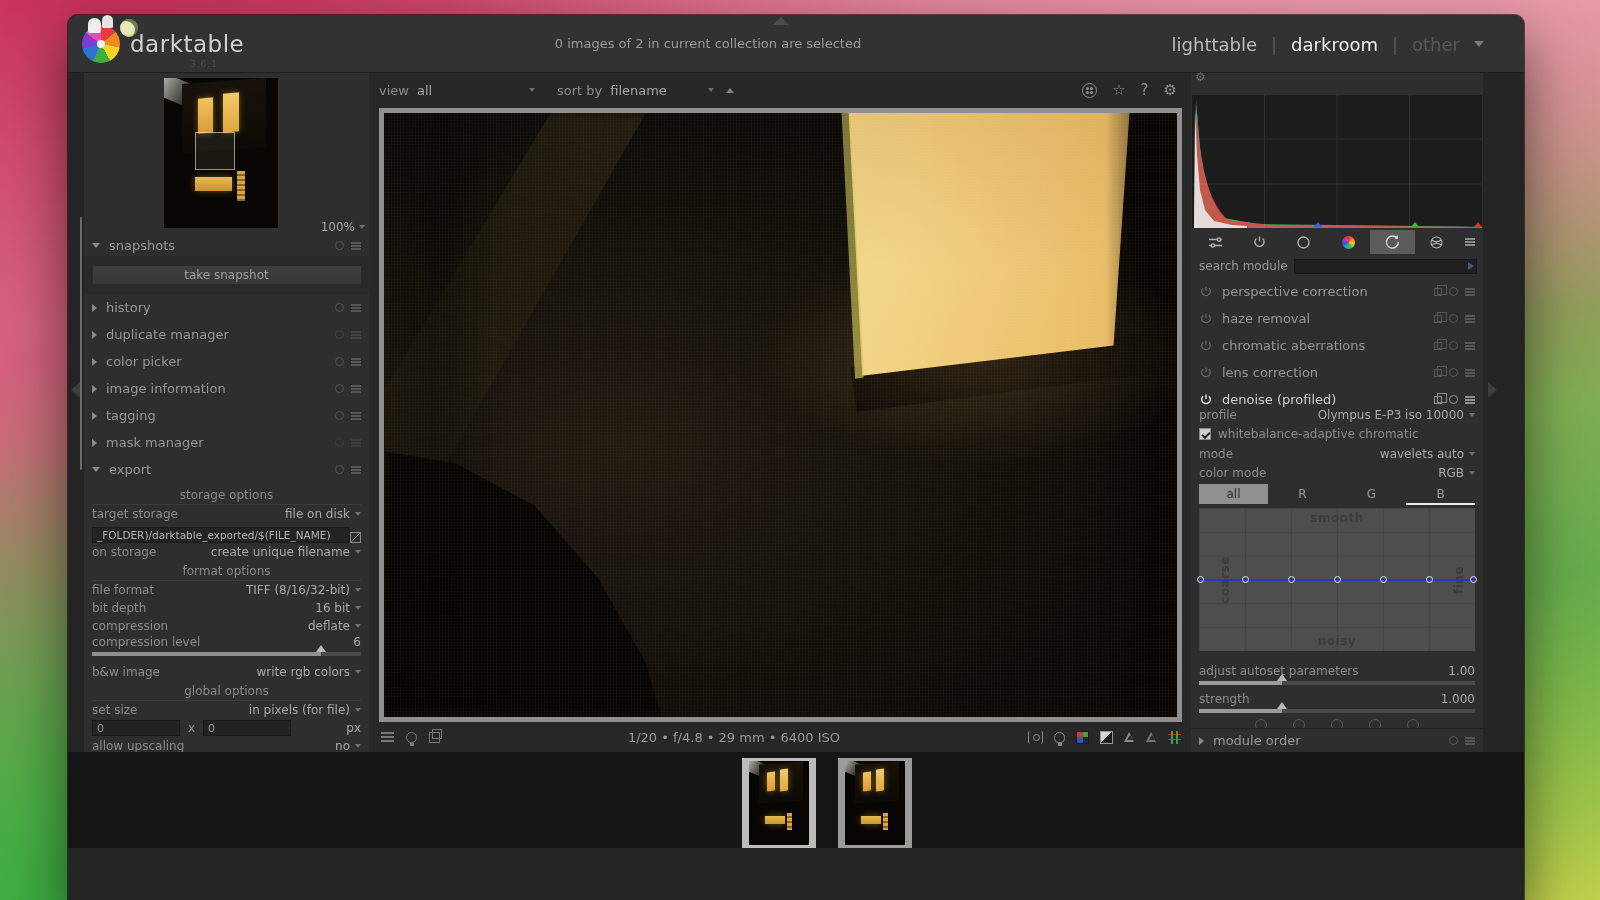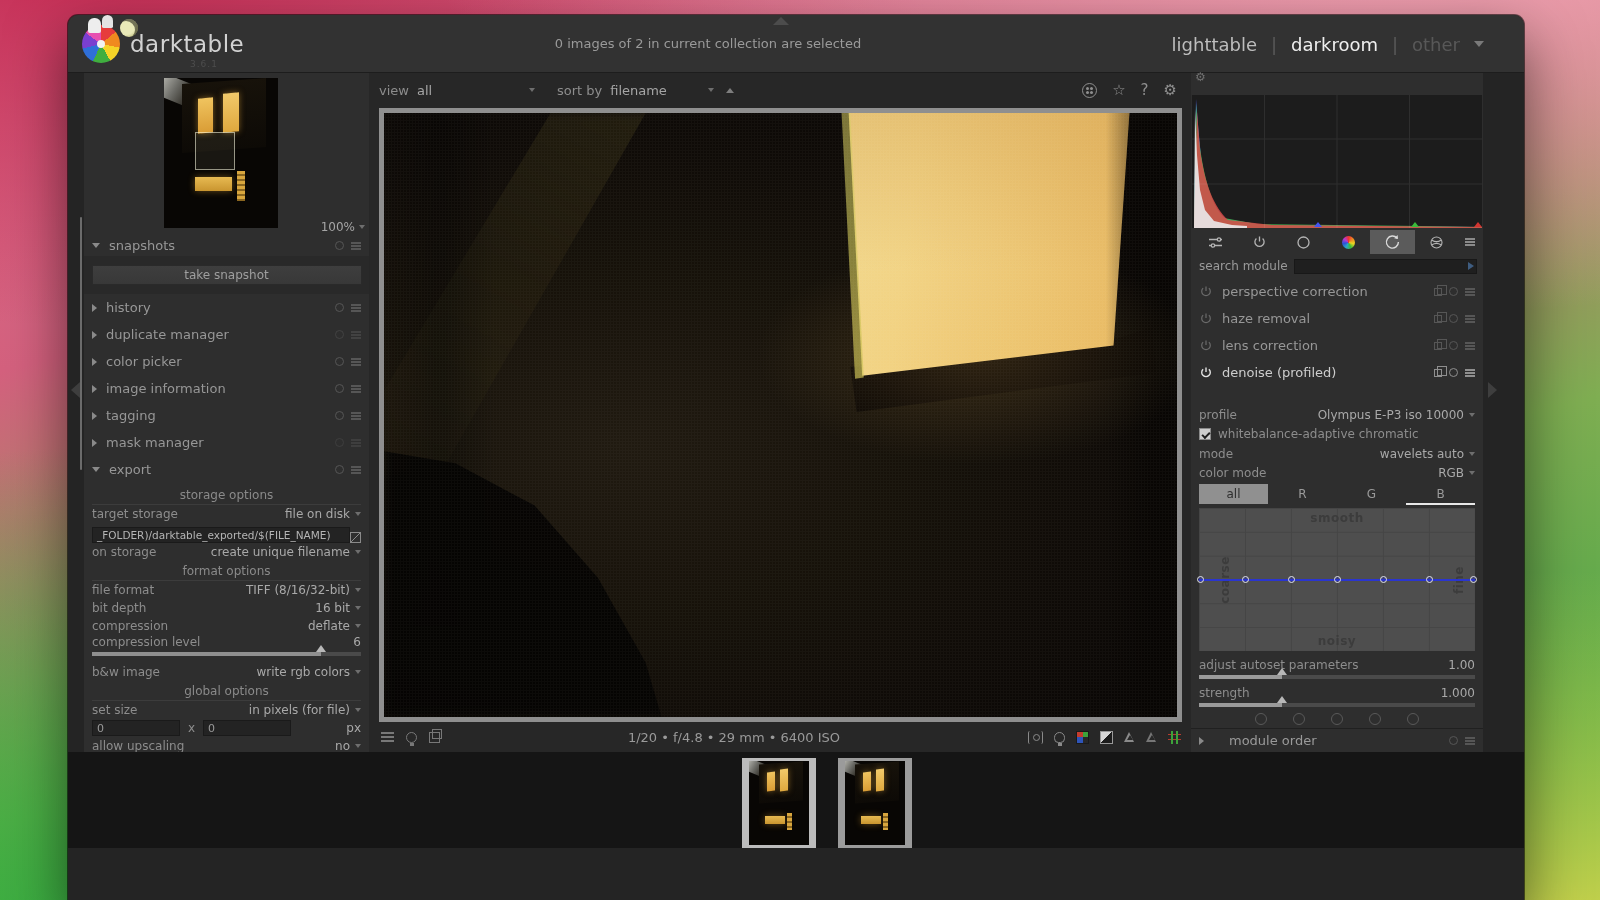--- a/index.html
+++ b/index.html
@@ -148,21 +148,21 @@
   .glab.b{bottom:3px;left:50%;transform:translateX(-50%)}
   .glab.l{left:2px;top:50%;transform:translate(0,-50%) rotate(-90deg);transform-origin:center}
   .glab.r{right:2px;top:50%;transform:translate(0,-50%) rotate(-90deg)}
   .gline{position:absolute;left:0;right:0;top:calc(50% - 1px);height:2px;background:#2a35cf}
   .gdot{position:absolute;top:calc(50% - 4px);width:7px;height:7px;border:1.5px solid #e3e3e3;border-radius:50%;background:rgba(40,50,200,.3)}
   .dnslider{position:relative;height:4px;background:#4a4a4a;margin:3px 0 6px 0}
   .dnslider .fill{position:absolute;left:0;top:0;bottom:0;background:#9a9a9a}
   .dnslider .thumb{position:absolute;top:-7px;width:0;height:0;border-left:5px solid transparent;border-right:5px solid transparent;border-bottom:7px solid #b8b8b8;transform:translateX(-5px)}
   .fadedrow{height:12px;overflow:hidden;opacity:.3;display:flex;gap:26px;justify-content:center;margin-top:2px}
   .fadedrow i{width:12px;height:12px;border:1.4px solid #bbb;border-radius:50%;flex:none}
-  .morder{position:absolute;left:0;right:0;top:655px;height:24px;border-top:1px solid #202020;display:flex;align-items:center;gap:25px;font-size:13px;color:#9a9a9a;padding:0 8px;cursor:pointer;background:#2e2e2e}
+  .morder{position:absolute;left:0;right:0;top:655px;height:24px;border-top:1px solid #202020;display:flex;align-items:center;gap:9px;font-size:13px;color:#9a9a9a;padding:0 8px;cursor:pointer;background:#2e2e2e}
   .morder .lbl{flex:1}
   
   .filmstrip{position:absolute;left:0;right:0;top:737px;height:96px;background:#151515}
   .slide{position:absolute;top:6px;width:74px;height:90px;cursor:pointer}
   .slide.s1{left:674px;background:#bcbcbc}
   .slide.s2{left:770px;background:#9b9b9b}
   .footer{position:absolute;left:0;right:0;bottom:0;height:9px;background:#1d1d1d;border-radius:0 0 8px 8px}
   
   .mini{position:absolute;background:#080604;overflow:hidden}
   .mini i{position:absolute;display:block}
@@ -526,20 +526,32 @@
               <span class="ic-copy"></span>
               <span class="ic-circ"></span>
               <span class="ic-menu"></span>
             </span>
         </div>
         <div class="mrow">
           <svg width="14" height="14" viewBox="0 0 15 15" fill="none" stroke="#6a6a6a" stroke-width="1.3">
               <path d="M7.5 1.5v5"></path>
               <path d="M4.4 3.4a4.6 4.6 0 1 0 6.2 0"></path>
             </svg>
+          <span class="lbl">chromatic aberrations</span>
+          <span class="micons">
+              <span class="ic-copy"></span>
+              <span class="ic-circ"></span>
+              <span class="ic-menu"></span>
+            </span>
+        </div>
+        <div class="mrow">
+          <svg width="14" height="14" viewBox="0 0 15 15" fill="none" stroke="#6a6a6a" stroke-width="1.3">
+              <path d="M7.5 1.5v5"></path>
+              <path d="M4.4 3.4a4.6 4.6 0 1 0 6.2 0"></path>
+            </svg>
           <span class="lbl">lens correction</span>
           <span class="micons">
               <span class="ic-copy"></span>
               <span class="ic-circ"></span>
               <span class="ic-menu"></span>
             </span>
         </div>
         <div class="mrow" style="color:#cdcdcd">
           <svg width="14" height="14" viewBox="0 0 15 15" fill="none" stroke="#e2e2e2" stroke-width="1.5">
               <path d="M7.5 1.5v5"></path>
@@ -593,21 +605,21 @@
           <span class="glab r">fine</span>
           <span class="gline"></span>
           <span class="gdot" style="left:-2px"></span>
           <span class="gdot" style="left:calc(16.6% - 3px)"></span>
           <span class="gdot" style="left:calc(33.3% - 3px)"></span>
           <span class="gdot" style="left:calc(50% - 3px)"></span>
           <span class="gdot" style="left:calc(66.6% - 3px)"></span>
           <span class="gdot" style="left:calc(83.3% - 3px)"></span>
           <span class="gdot" style="left:calc(100% - 5px)"></span>
         </div>
-        <div class="prow" style="margin-top:6px;height:15px">
+        <div class="prow" style="margin-top:12px;height:15px">
           <span class="plabel">adjust autoset parameters</span>
           <span class="pvalue">1.00</span>
         </div>
         <div class="dnslider">
             <span class="fill" style="width:30%"></span>
             <span class="thumb" style="left:30%"></span>
           </div>
         <div class="prow" style="height:15px">
           <span class="plabel">strength</span>
           <span class="pvalue">1.000</span>

